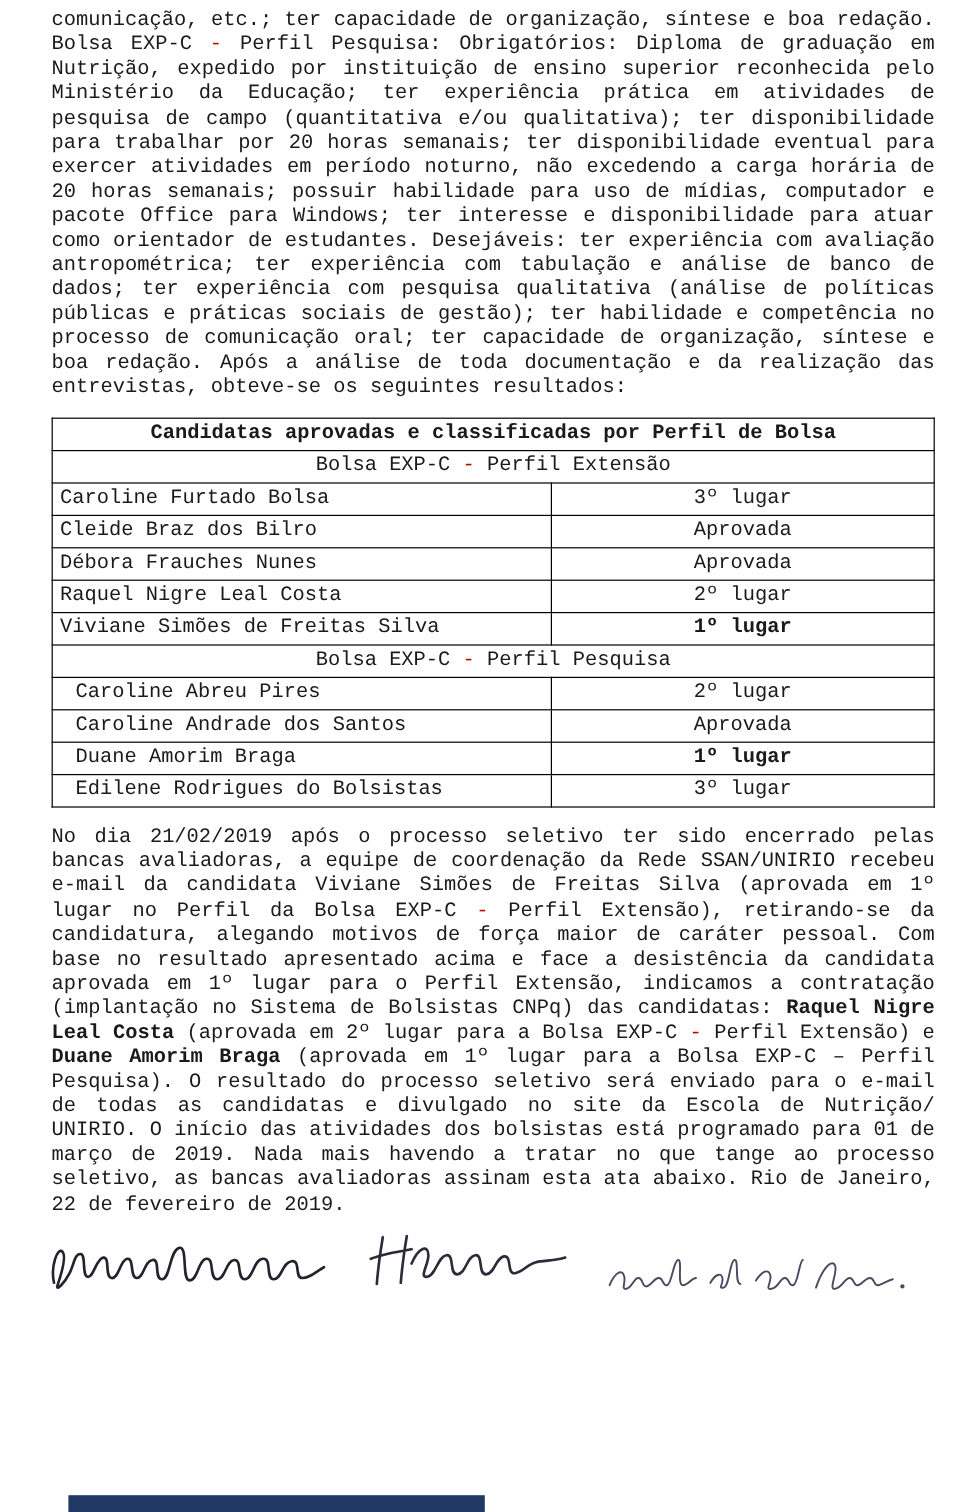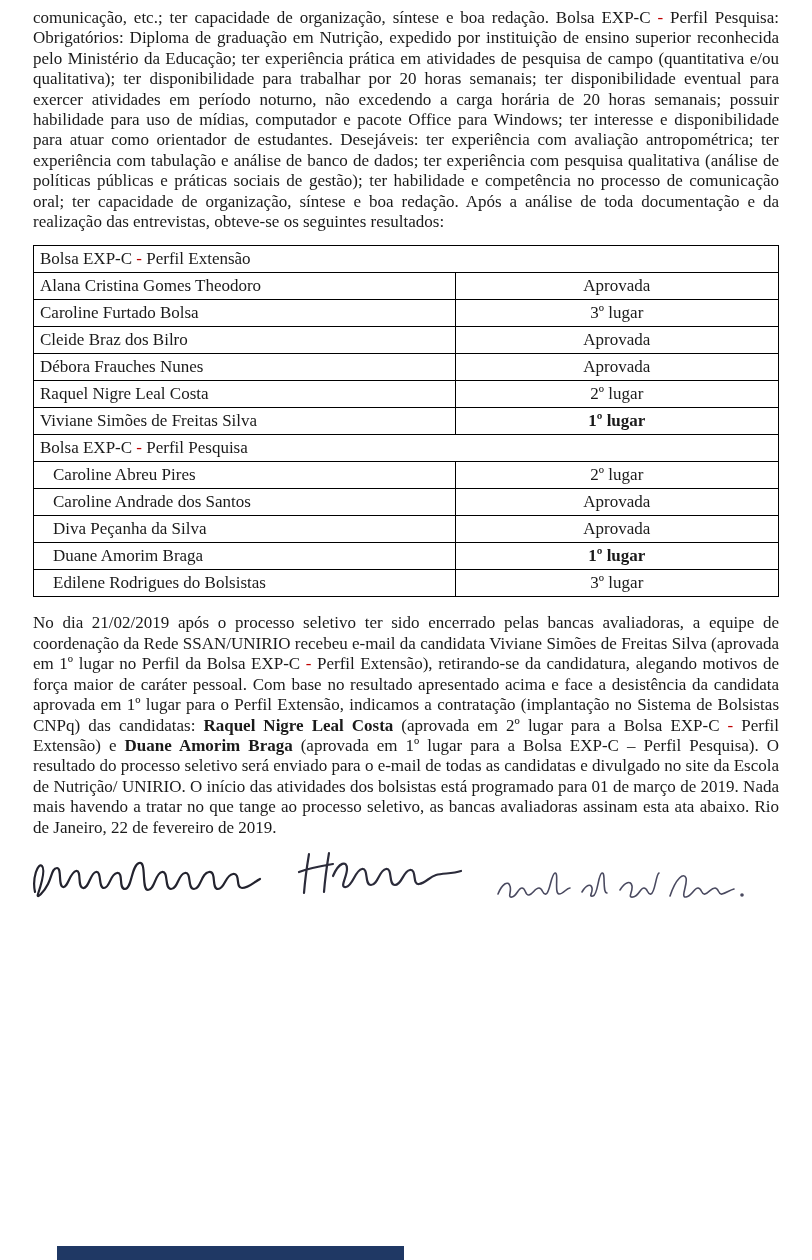--- a/index.html
+++ b/index.html
@@ -6,23 +6,23 @@
     margin: 0;
     padding: 0;
     background: #ffffff;
   }
   .page {
     position: relative;
     width: 812px;
     height: 1260px;
     background: #ffffff;
     box-sizing: border-box;
-    padding: 8px 33px 0 33px;
+    padding: 8px 33px 0 43px;
     overflow: hidden;
-    font-family: Liberation Serif, serif;
+    font-family: Liberation Mono, monospace;
     color: #1a1a1a;
   }
   .para {
     font-size: 17px;
     line-height: 20.4px;
     text-align: justify;
     margin: 0;
   }
   .b { font-weight: bold; }
 
@@ -36,20 +36,21 @@
     border: 1px solid #000;
     height: 26px;
     padding: 0 6px;
     vertical-align: middle;
   }
   table.results td.title {
     text-align: center;
     font-weight: bold;
   }
   table.results td.subheader {
+    text-align: center;
     margin-top: 31px;
   }
   table.results td.name { width: 56.6%; text-align: left; }
   table.results td.name.indent { padding-left: 19px; }
   table.results td.result { text-align: center; }
 
   .signatures {
     position: relative;
     height: 78px;
     margin-top: 8px;
@@ -74,26 +75,25 @@
 </style>
 </head>
 <body>
 
 <div class="page">
 
   <p class="para"><span>comunicação, etc.; ter capacidade de organização, síntese e boa redação. Bolsa EXP-C </span><span style="color: rgb(192, 0, 0);">-</span><span> Perfil Pesquisa: Obrigatórios: Diploma de graduação em Nutrição, expedido por instituição de ensino superior reconhecida pelo Ministério da Educação; ter experiência prática em atividades de pesquisa de campo (quantitativa e/ou qualitativa); ter disponibilidade para trabalhar por 20 horas semanais; ter disponibilidade eventual para exercer atividades em período noturno, não excedendo a carga horária de 20 horas semanais; possuir habilidade para uso de mídias, computador e pacote Office para Windows; ter interesse e disponibilidade para atuar como orientador de estudantes. Desejáveis: ter experiência com avaliação antropométrica; ter experiência com tabulação e análise de banco de dados; ter experiência com pesquisa qualitativa (análise de políticas públicas e práticas sociais de gestão); ter habilidade e competência no processo de comunicação oral; ter capacidade de organização, síntese e boa redação. Após a análise de toda documentação e da realização das entrevistas, obteve-se os seguintes resultados:</span></p>
 
   <table class="results">
     <tbody>
+      <tr>
+        <td colspan="2" class="title">Candidatas aprovadas e classificadas por Perfil de Bolsa</td>
+      </tr>
     <tr>
           <td colspan="2" class="subheader"><span>Bolsa EXP-C </span><span style="color: rgb(192, 0, 0);">-</span><span> Perfil Extensão</span></td>
-        </tr>
-        <tr>
-          <td class="name">Alana Cristina Gomes Theodoro</td>
-          <td class="result">Aprovada</td>
         </tr>
         <tr>
           <td class="name">Caroline Furtado Bolsa</td>
           <td class="result">3º lugar</td>
         </tr>
         <tr>
           <td class="name">Cleide Braz dos Bilro</td>
           <td class="result">Aprovada</td>
         </tr>
         <tr>
@@ -110,24 +110,20 @@
         </tr>
         <tr>
           <td colspan="2" class="subheader"><span>Bolsa EXP-C </span><span style="color: rgb(192, 0, 0);">-</span><span> Perfil Pesquisa</span></td>
         </tr>
         <tr>
           <td class="name indent">Caroline Abreu Pires</td>
           <td class="result">2º lugar</td>
         </tr>
         <tr>
           <td class="name indent">Caroline Andrade dos Santos</td>
-          <td class="result">Aprovada</td>
-        </tr>
-        <tr>
-          <td class="name indent">Diva Peçanha da Silva</td>
           <td class="result">Aprovada</td>
         </tr>
         <tr>
           <td class="name indent">Duane Amorim Braga</td>
           <td class="result b">1º lugar</td>
         </tr>
         <tr>
           <td class="name indent">Edilene Rodrigues do Bolsistas</td>
           <td class="result">3º lugar</td>
         </tr>

